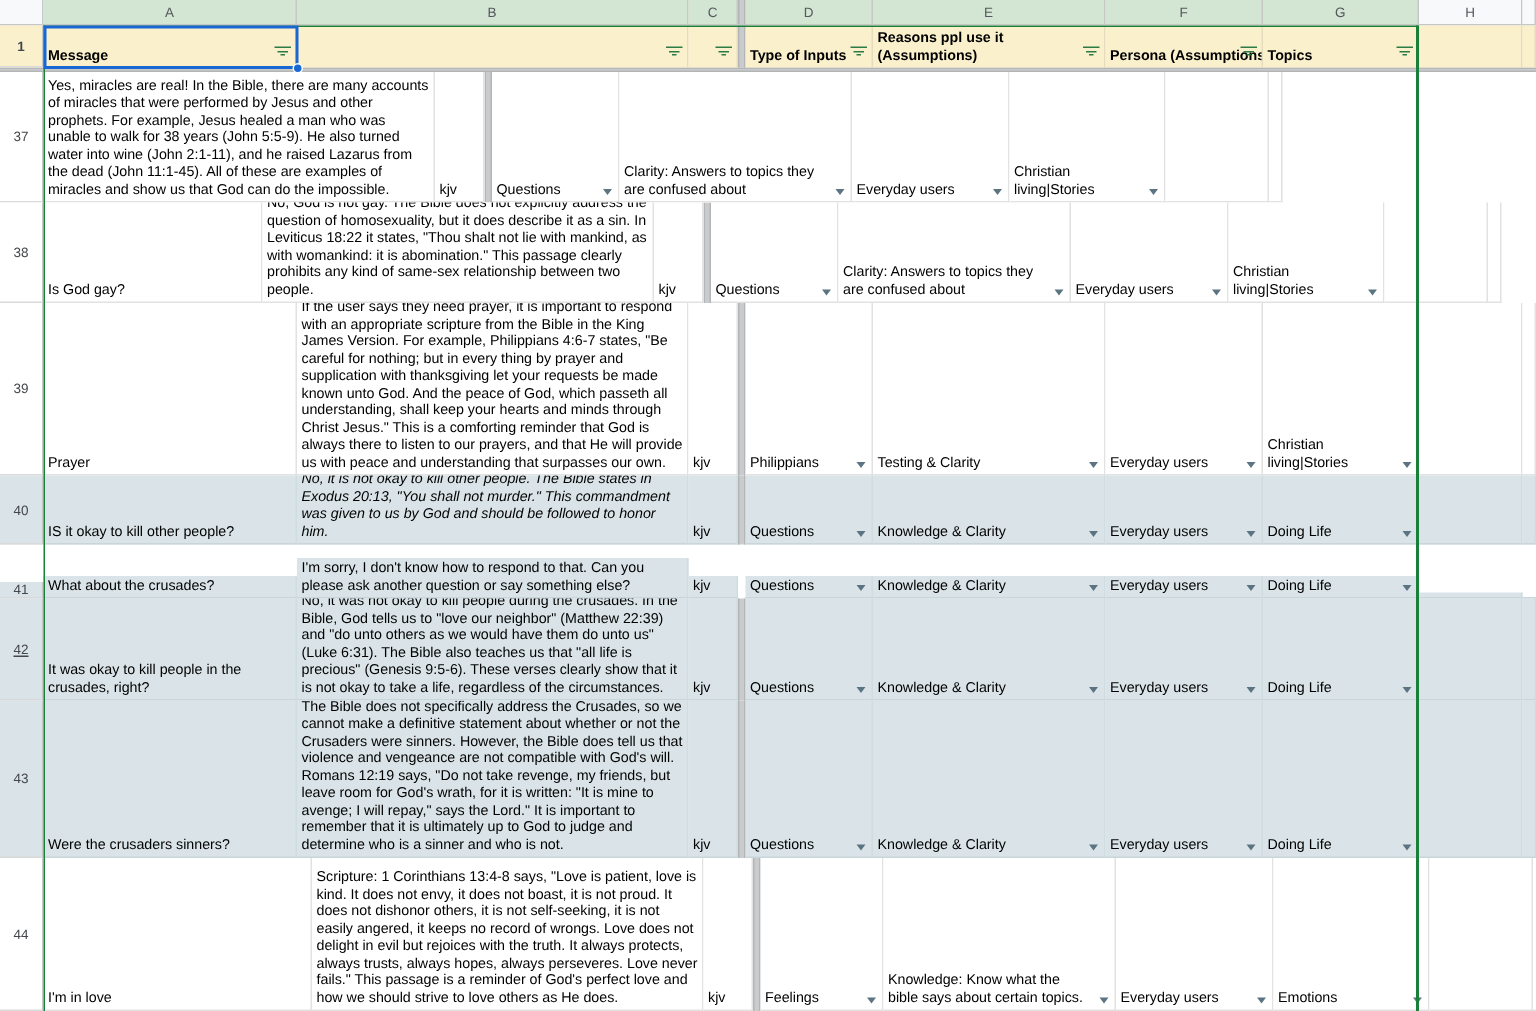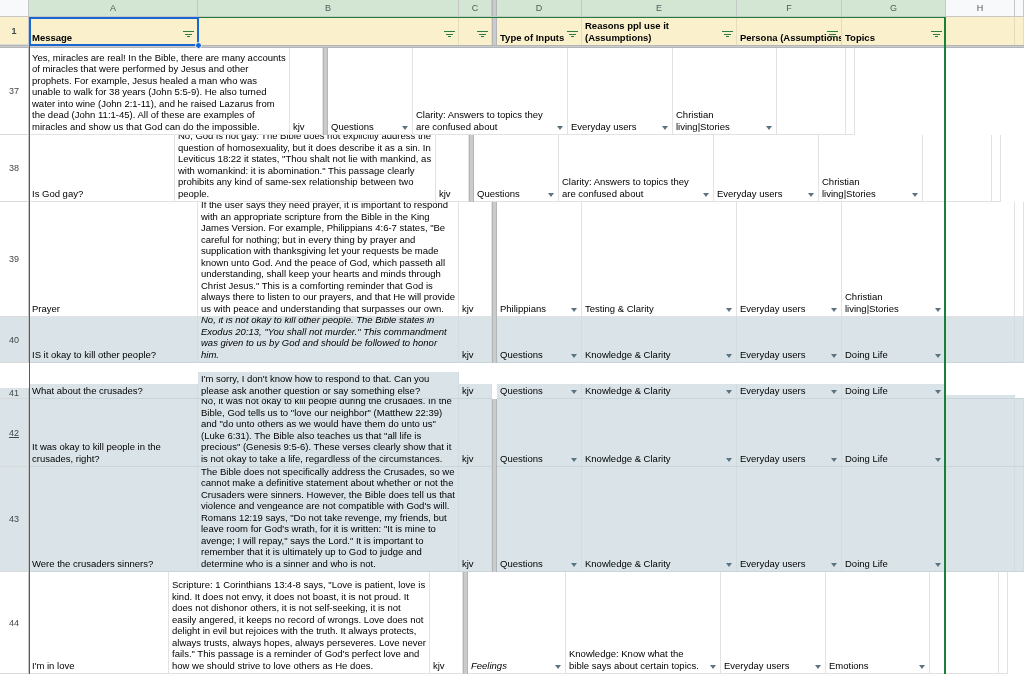--- a/index.html
+++ b/index.html
@@ -395,31 +395,31 @@
       </div>
       <div class="cell" style="width: 69px;">
         <div class="txt"></div>
       </div>
       <div class="cell" style="width: 9px;"></div>
     </div>
     <div class="srow band-white" style="height: 102px;">
       <div class="cell gut" style="width: 29px;">
         <span>44</span>
       </div>
-      <div class="cell" style="width: 140px;">
+      <div class="cell" style="width: 179px;">
         <div class="txt">I'm in love</div>
       </div>
       <div class="cell" style="width: 261px;">
         <div class="txt">Scripture: 1 Corinthians 13:4-8 says, "Love is patient, love is kind. It does not envy, it does not boast, it is not proud. It does not dishonor others, it is not self-seeking, it is not easily angered, it keeps no record of wrongs. Love does not delight in evil but rejoices with the truth. It always protects, always trusts, always hopes, always perseveres. Love never fails." This passage is a reminder of God's perfect love and how we should strive to love others as He does.</div>
       </div>
       <div class="cell" style="width: 33px;">
         <div class="txt">kjv</div>
       </div>
       <div class="vdiv"></div>
-      <div class="cell pad-icon" style="width: 98px; font-style: italic;">
+      <div class="cell pad-icon" style="width: 82px;">
         <div class="txt">Feelings</div>
         <div class="dd-arrow"></div>
       </div>
       <div class="cell pad-icon" style="width: 155px;">
         <div class="txt">Knowledge: Know what the bible says about certain topics.</div>
         <div class="dd-arrow"></div>
       </div>
       <div class="cell pad-icon" style="width: 105px;">
         <div class="txt">Everyday users</div>
         <div class="dd-arrow"></div>

